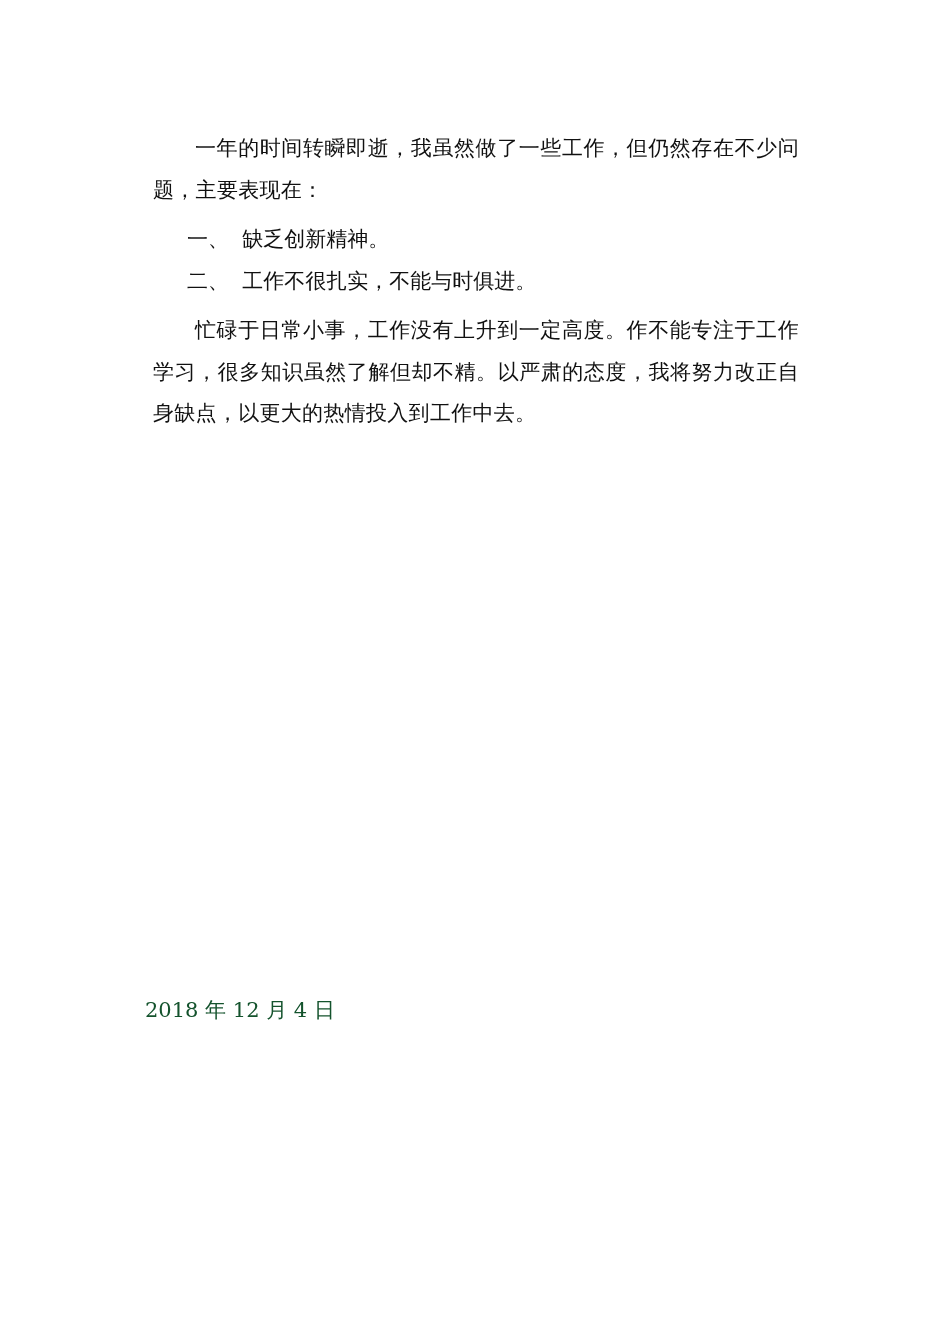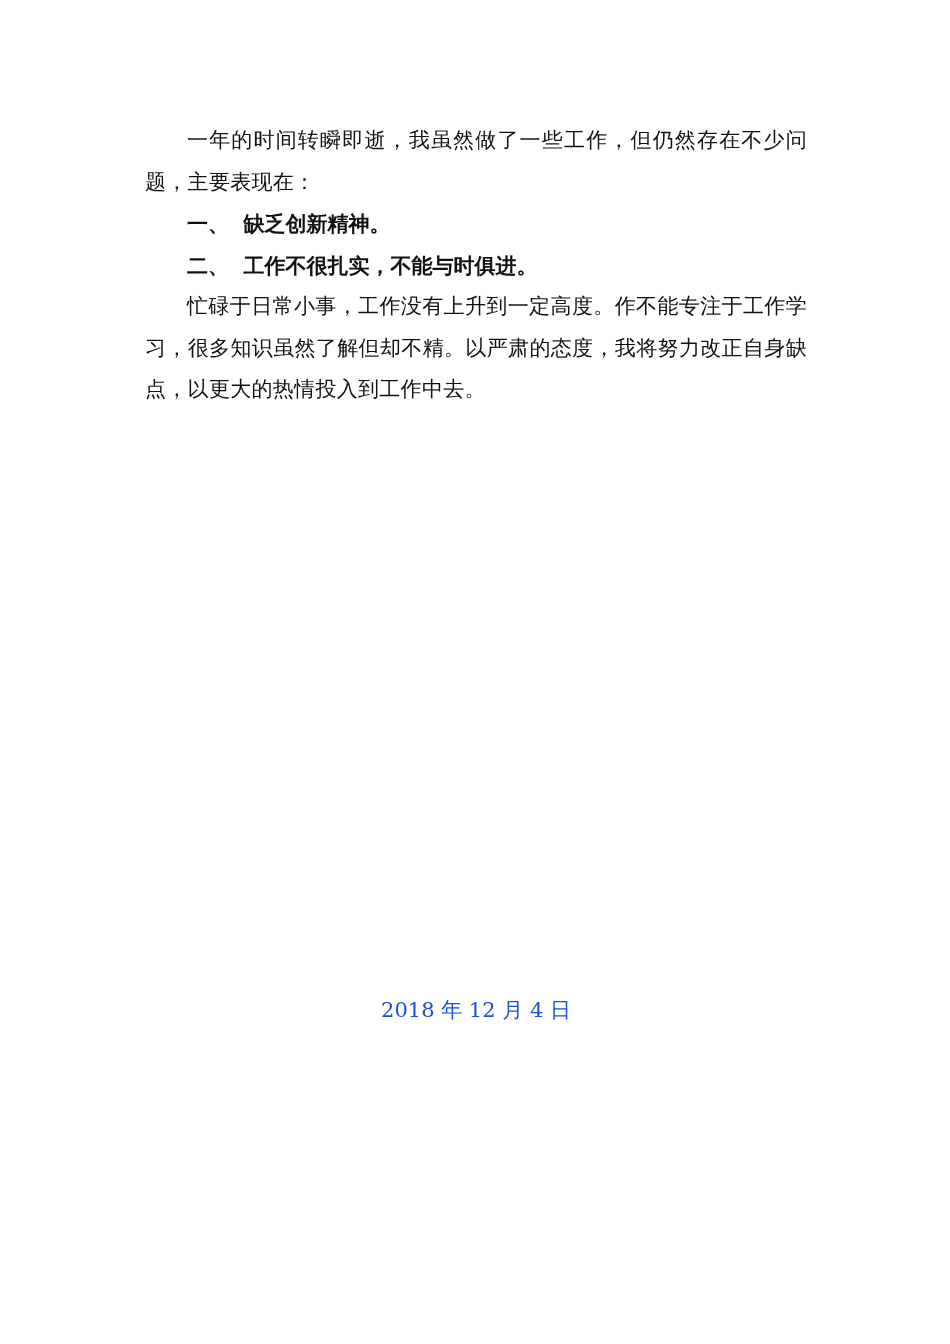--- a/index.html
+++ b/index.html
@@ -7,32 +7,32 @@
   .page {
     position: absolute;
     left: 145px;
     top: 120px;
     width: 662px;
     font-family: "DejaVu Serif", "Liberation Serif", serif;
     font-size: 21px;
     color: #111111;
     line-height: 41.5px;
   }
-  .para { margin: 0; text-align: justify; text-align-last: left; letter-spacing: 0.3px; }
+  .para { margin: 8px; text-align: justify; text-align-last: left; letter-spacing: 0.3px; }
   .indent { text-indent: 2em; }
-  .heading { margin: 0; text-indent: 2em; white-space: pre; font-weight: bold; }
+  .heading { margin: 0; text-indent: 2em; white-space: pre; }
   .date {
     position: absolute;
     left: 145px;
     top: 990px;
     width: 662px;
-    text-align: center;
+    text-align: left;
     font-family: "DejaVu Serif", "Liberation Serif", serif;
     font-size: 21px;
-    color: #1d4ed8;
+    color: #14532d;
     line-height: 41.5px;
   }
 </style>
 </head>
 <body>
 
 <div class="page">
   <p class="para indent">一年的时间转瞬即逝，我虽然做了一些工作，但仍然存在不少问题，主要表现在：</p>
   <p class="heading">一、  缺乏创新精神。</p>
   <p class="heading">二、  工作不很扎实，不能与时俱进。</p>

